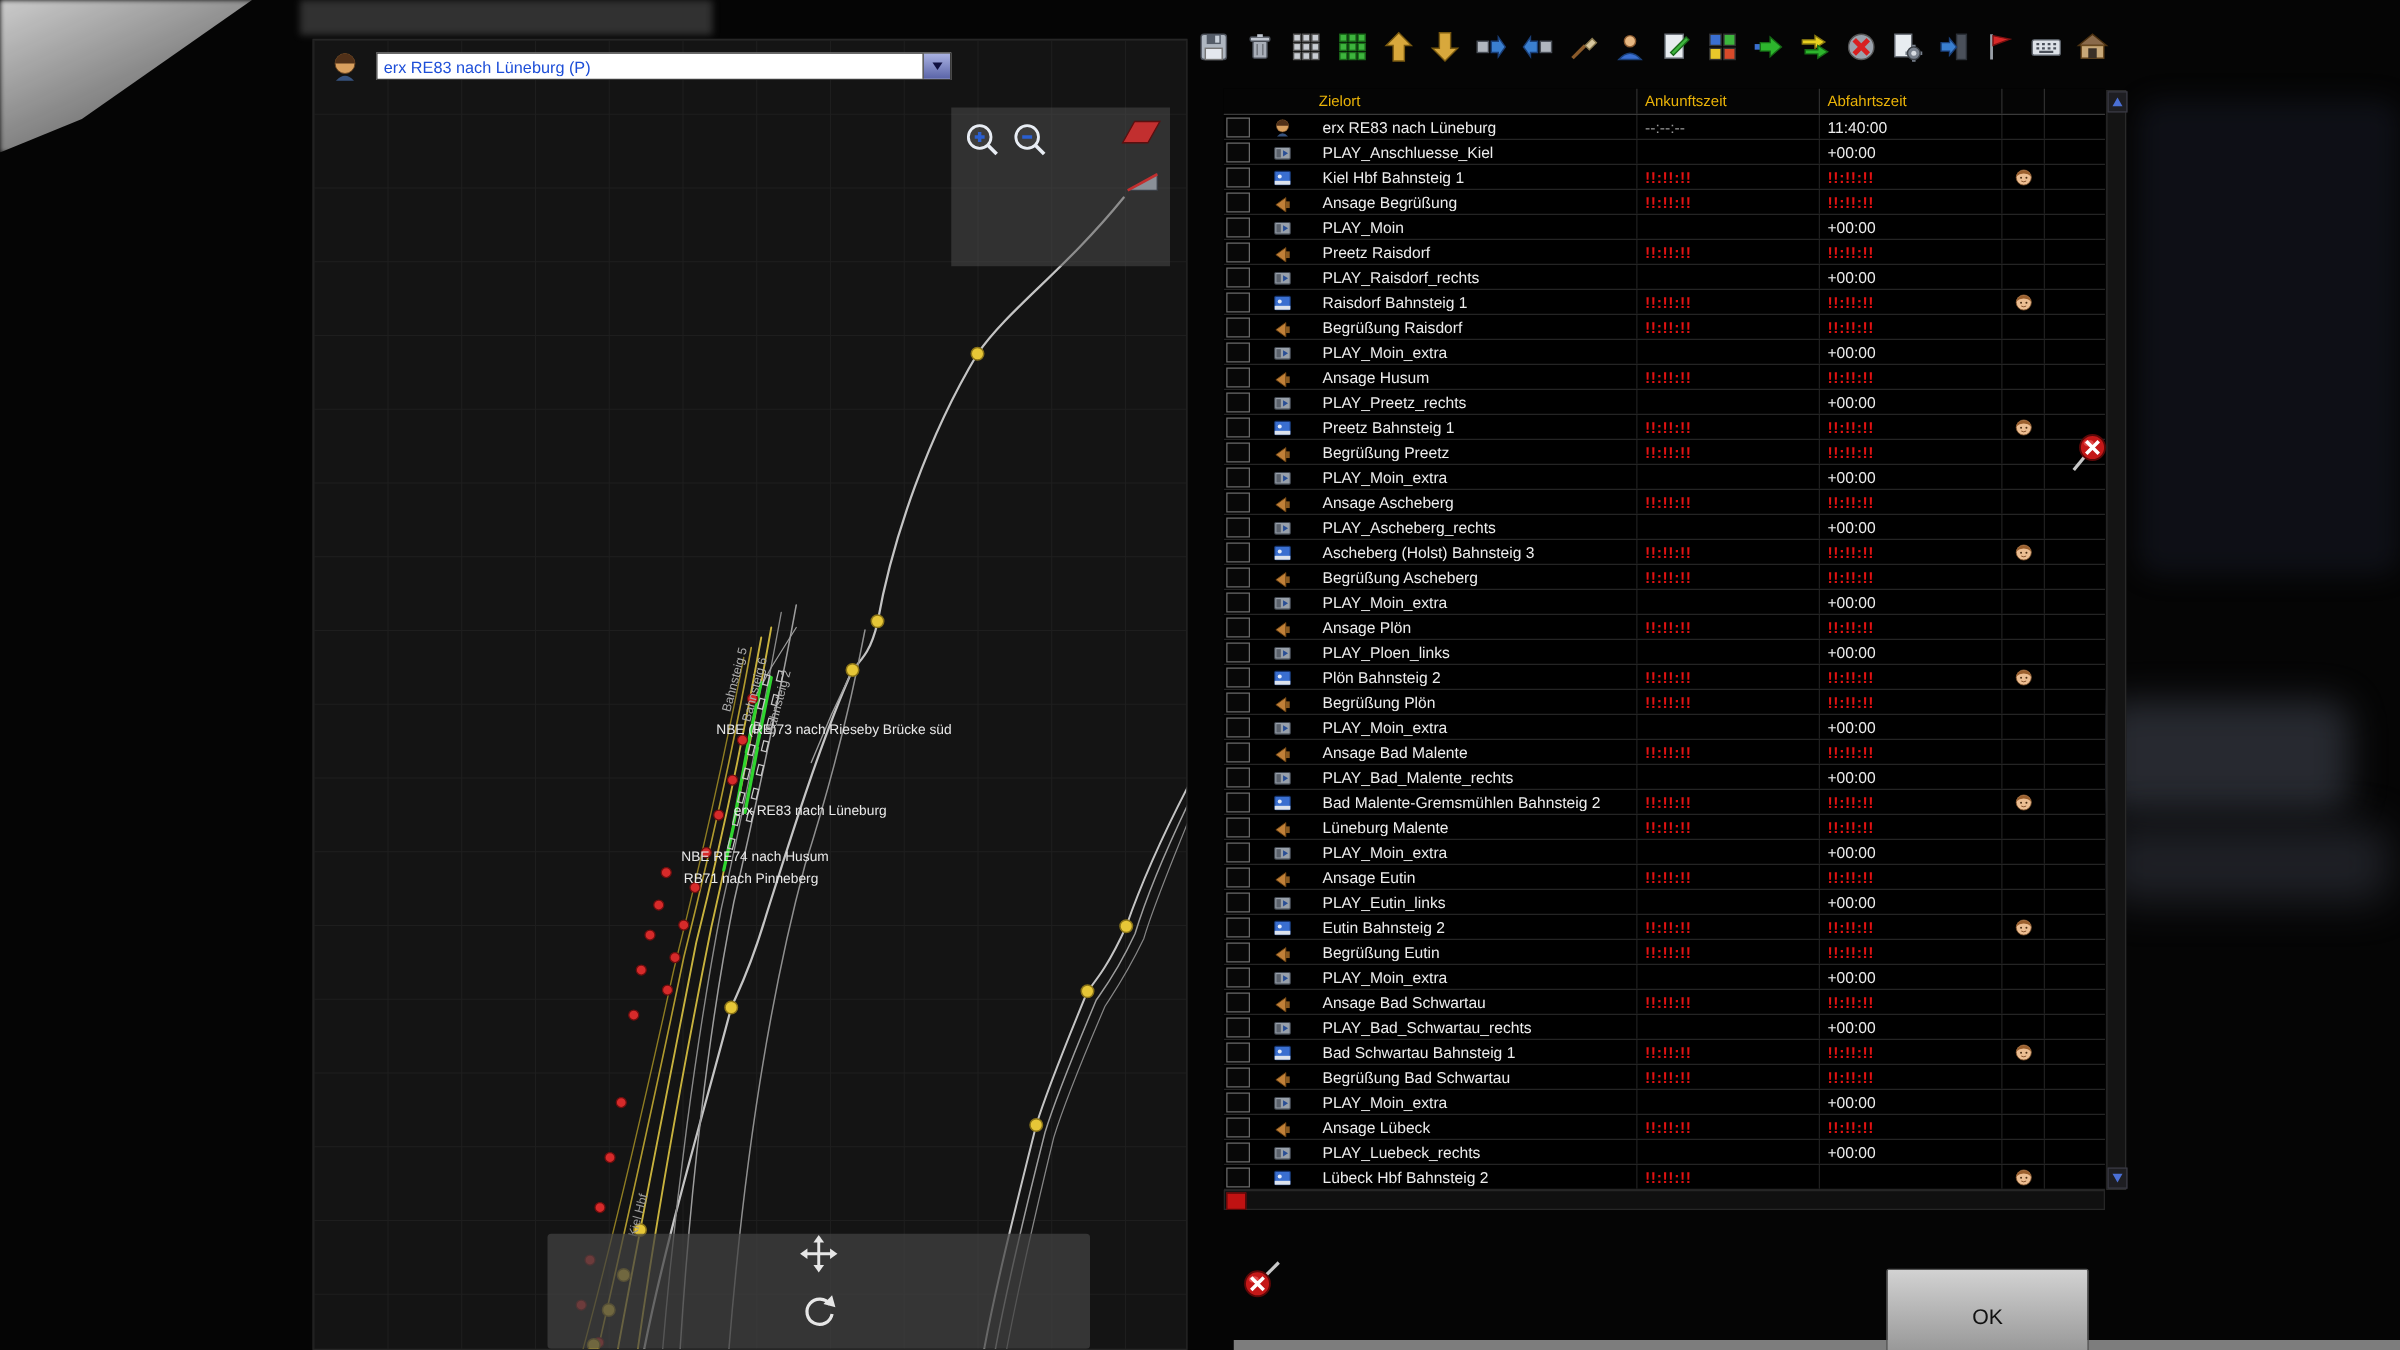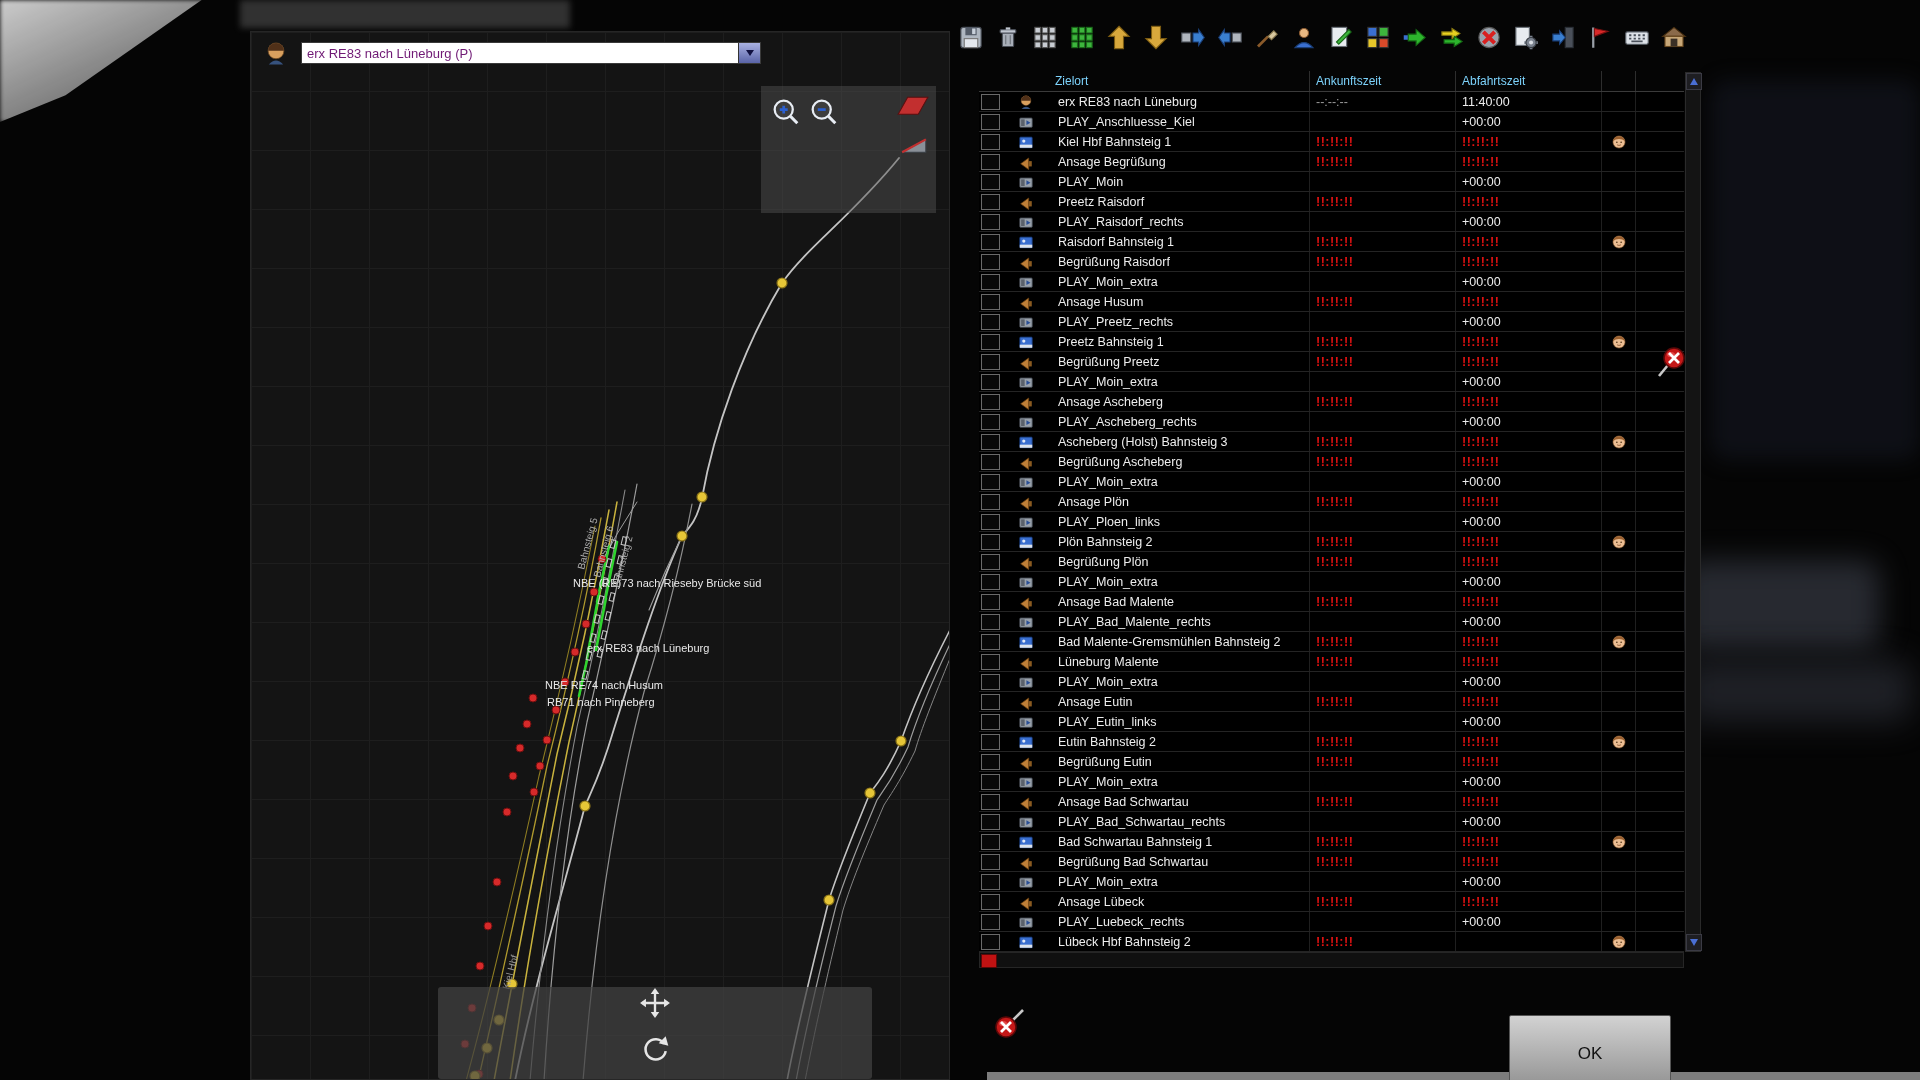--- a/index.html
+++ b/index.html
@@ -29,21 +29,21 @@
     background-image:linear-gradient(#1e1e1e 1px,transparent 1px),linear-gradient(90deg,#1e1e1e 1px,transparent 1px);
     background-size:59px 59px;}
   .map-svg{position:absolute;left:0;top:0;width:700px;height:1049px;}
   .map-svg text{font-family:"Liberation Sans",sans-serif;font-size:11px;fill:#e9e9e9;}
   .map-svg text.vert{font-size:10px;fill:#adadad;}
   .map-svg text.small{font-size:10px;fill:#9a9a9a;}
 
   .driver-badge{position:absolute;left:12px;top:8px;width:26px;height:26px;}
   .combo{position:absolute;left:50px;top:10px;width:460px;height:22px;background:#fff;
     border:1px solid #3a3a3a;display:flex;align-items:center;box-sizing:border-box;cursor:pointer;}
-  .combo-text{flex:1;font-size:13px;color:#701a75;padding-left:5px;white-space:nowrap;overflow:hidden;}
+  .combo-text{flex:1;font-size:13px;color:#1d4ed8;padding-left:5px;white-space:nowrap;overflow:hidden;}
   .combo-btn{width:21px;height:100%;background:linear-gradient(#aab2e2,#5a64a8);
     border-left:1px solid #333;display:flex;align-items:center;justify-content:center;}
   .combo-arrow{width:0;height:0;border-left:4px solid transparent;border-right:4px solid transparent;border-top:6px solid #101040;}
 
   .mini-panel{position:absolute;left:510px;top:54px;width:175px;height:127px;background:rgba(82,82,82,.48);}
   .zoom-btn{position:absolute;width:34px;height:34px;background:transparent;border:none;padding:0;cursor:pointer;}
   .zoom-btn.in{left:8px;top:10px;} .zoom-btn.out{left:46px;top:10px;}
   .slope-btn{position:absolute;background:transparent;border:none;padding:0;cursor:pointer;}
   .slope-btn.s1{right:6px;top:8px;width:34px;height:24px;}
   .slope-btn.s2{right:8px;top:48px;width:28px;height:22px;}
@@ -56,21 +56,21 @@
     display:flex;gap:6px;padding:4px;}
   .ctrl-grid{display:grid;grid-template-columns:26px 16px 32px 22px 16px;gap:7px 9px;align-items:center;justify-items:center;}
   .val-box{width:28px;height:17px;background:#0a0a0a;border:1px solid #666;color:#fff;font-size:11px;
     display:flex;align-items:center;justify-content:center;}
   .ts-label{color:#e03030;font-size:16px;font-weight:bold;letter-spacing:.3px;}
   .radio-btn{background:transparent;border:none;padding:0;width:15px;height:15px;cursor:pointer;}
 
   
   .sched{position:absolute;left:979px;top:71px;width:705px;height:897px;background:#000;}
   .sched-header{display:grid;grid-template-columns:24px 46px 260px 146px 146px 34px 1fr;height:20px;
-    border-bottom:1px solid #3a3a3a;color:#7dd3fc;font-size:12px;align-items:center;background:#050505;}
+    border-bottom:1px solid #3a3a3a;color:#eab308;font-size:12px;align-items:center;background:#050505;}
   .sched-header .hcell{height:100%;display:flex;align-items:center;padding-left:6px;box-sizing:border-box;}
   .sched-header .bl{border-left:1px solid #2e2e2e;}
   .sched-rows{height:860px;overflow:hidden;}
   .row{display:grid;grid-template-columns:24px 46px 260px 146px 146px 34px 1fr;height:20px;
     box-sizing:border-box;border-bottom:1px solid #242424;align-items:center;font-size:12.5px;color:#ededed;}
   .cb{width:17px;height:14px;border:1px solid #6a6a6a;background:#080808;margin-left:2px;}
   .ricon{justify-self:center;width:16px;height:16px;}
   .ricon svg{width:16px;height:16px;display:block;}
   .rlabel{padding-left:9px;white-space:nowrap;overflow:hidden;}
   .rarr,.rdep{padding-left:6px;border-left:1px solid #1f1f1f;height:100%;display:flex;align-items:center;}

